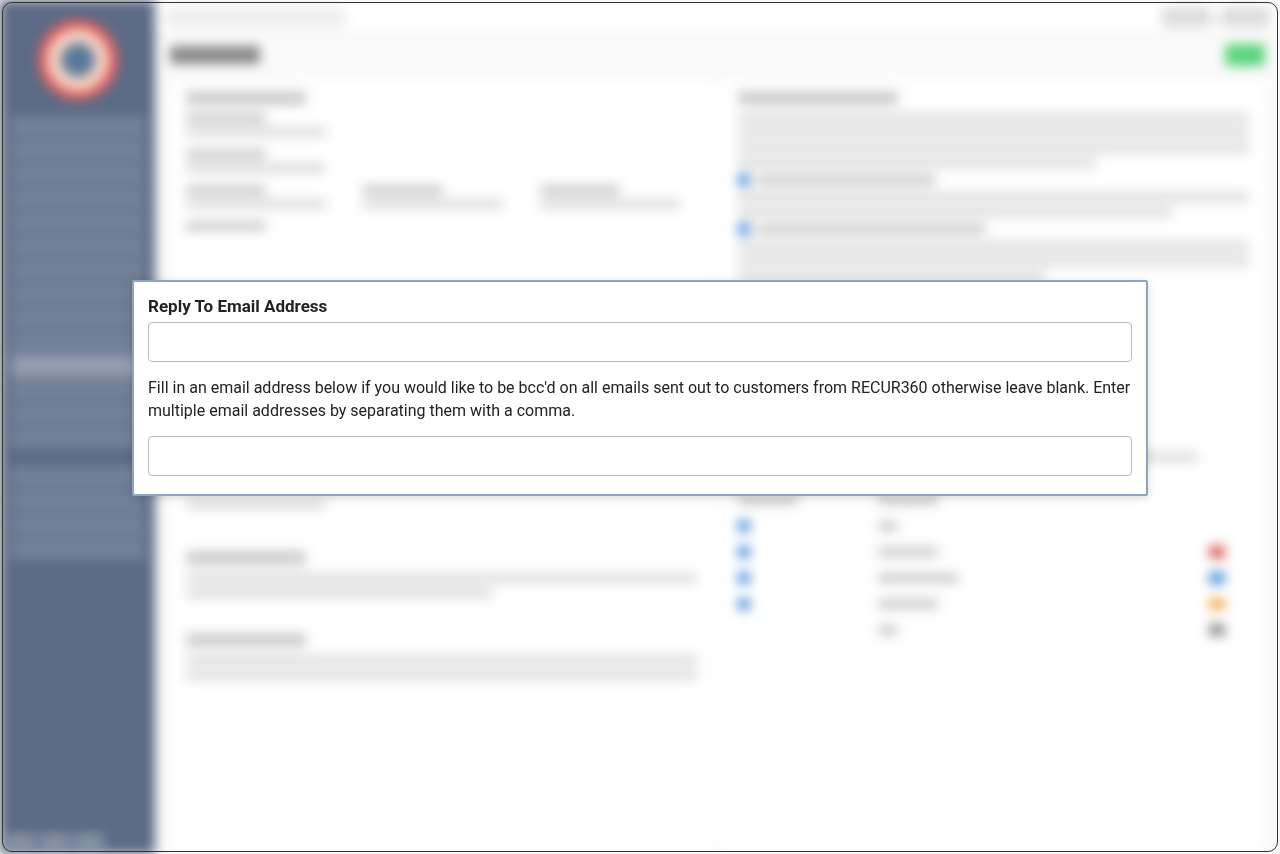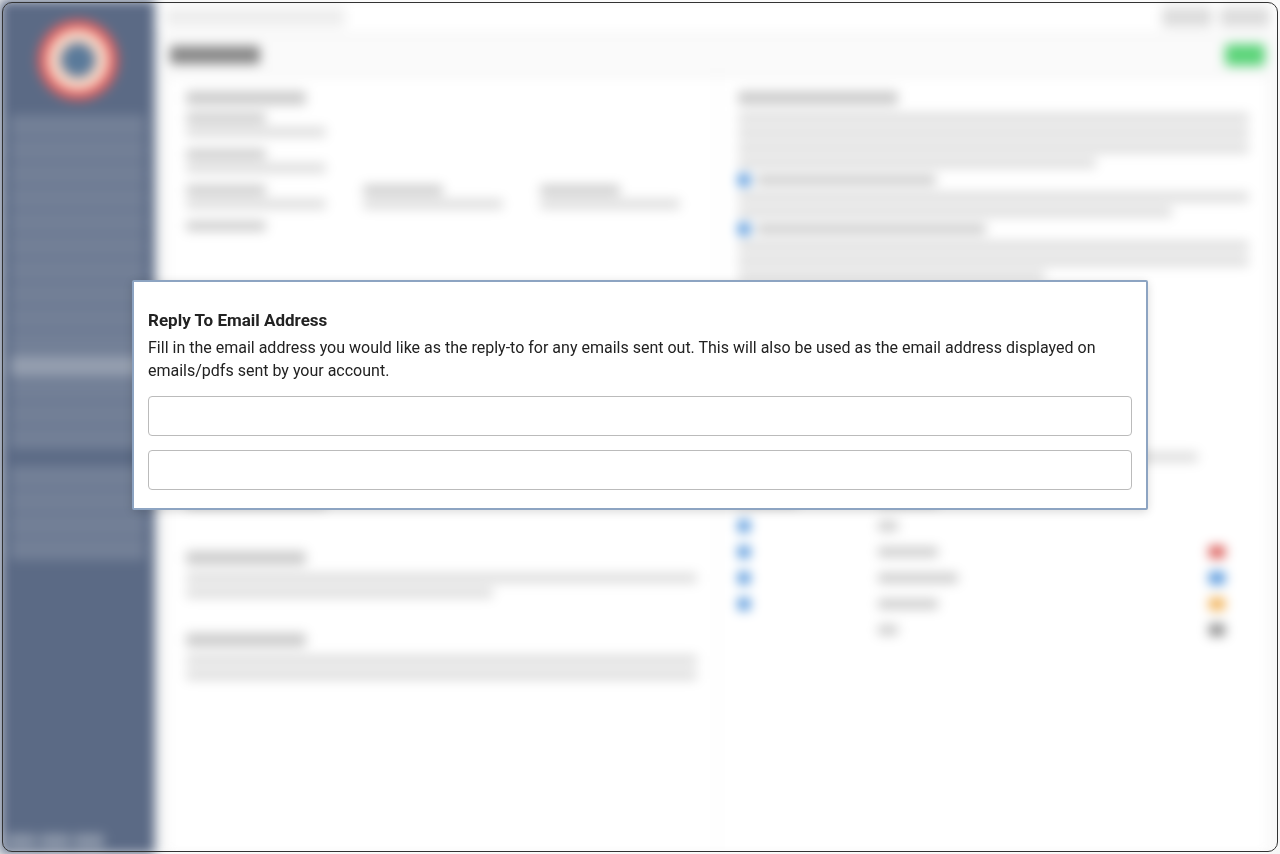--- a/index.html
+++ b/index.html
@@ -116,21 +116,21 @@
 
 
 .focus-panel {
   position: absolute;
   left: 132px;
   top: 280px;
   width: 1016px;
   background: #fff;
   border: 2px solid #8da4c2;
   border-radius: 2px;
-  padding: 28px 14px 18px 14px;
+  padding: 14px 14px 18px 14px;
   box-shadow: 0 2px 10px rgba(0,0,0,0.15);
 }
 .fp-heading {
   font-size: 17px;
   font-weight: 700;
   color: #222;
   margin-bottom: 6px;
 }
 .fp-text {
   font-size: 16px;
@@ -320,18 +320,18 @@
               </div>
             </div>
         </div>
       </div>
     </div>
   </div>
 </div>
 
 <div class="focus-panel">
   <div class="fp-heading">Reply To Email Address</div>
-  <div class="fp-text">Fill in the email address you would like as the reply-to for any emails sent out. This will also be used as the email address displayed on emails/pdfs sent by your account.</div>
   <input class="fp-input" type="text" value="" style="">
+  <div class="fp-text">Fill in an email address below if you would like to be bcc'd on all emails sent out to customers from RECUR360 otherwise leave blank. Enter multiple email addresses by separating them with a comma.</div>
   <input class="fp-input" type="text" value="" style="">
 </div>
 
 <div class="frame"></div>
 
 </body></html>

